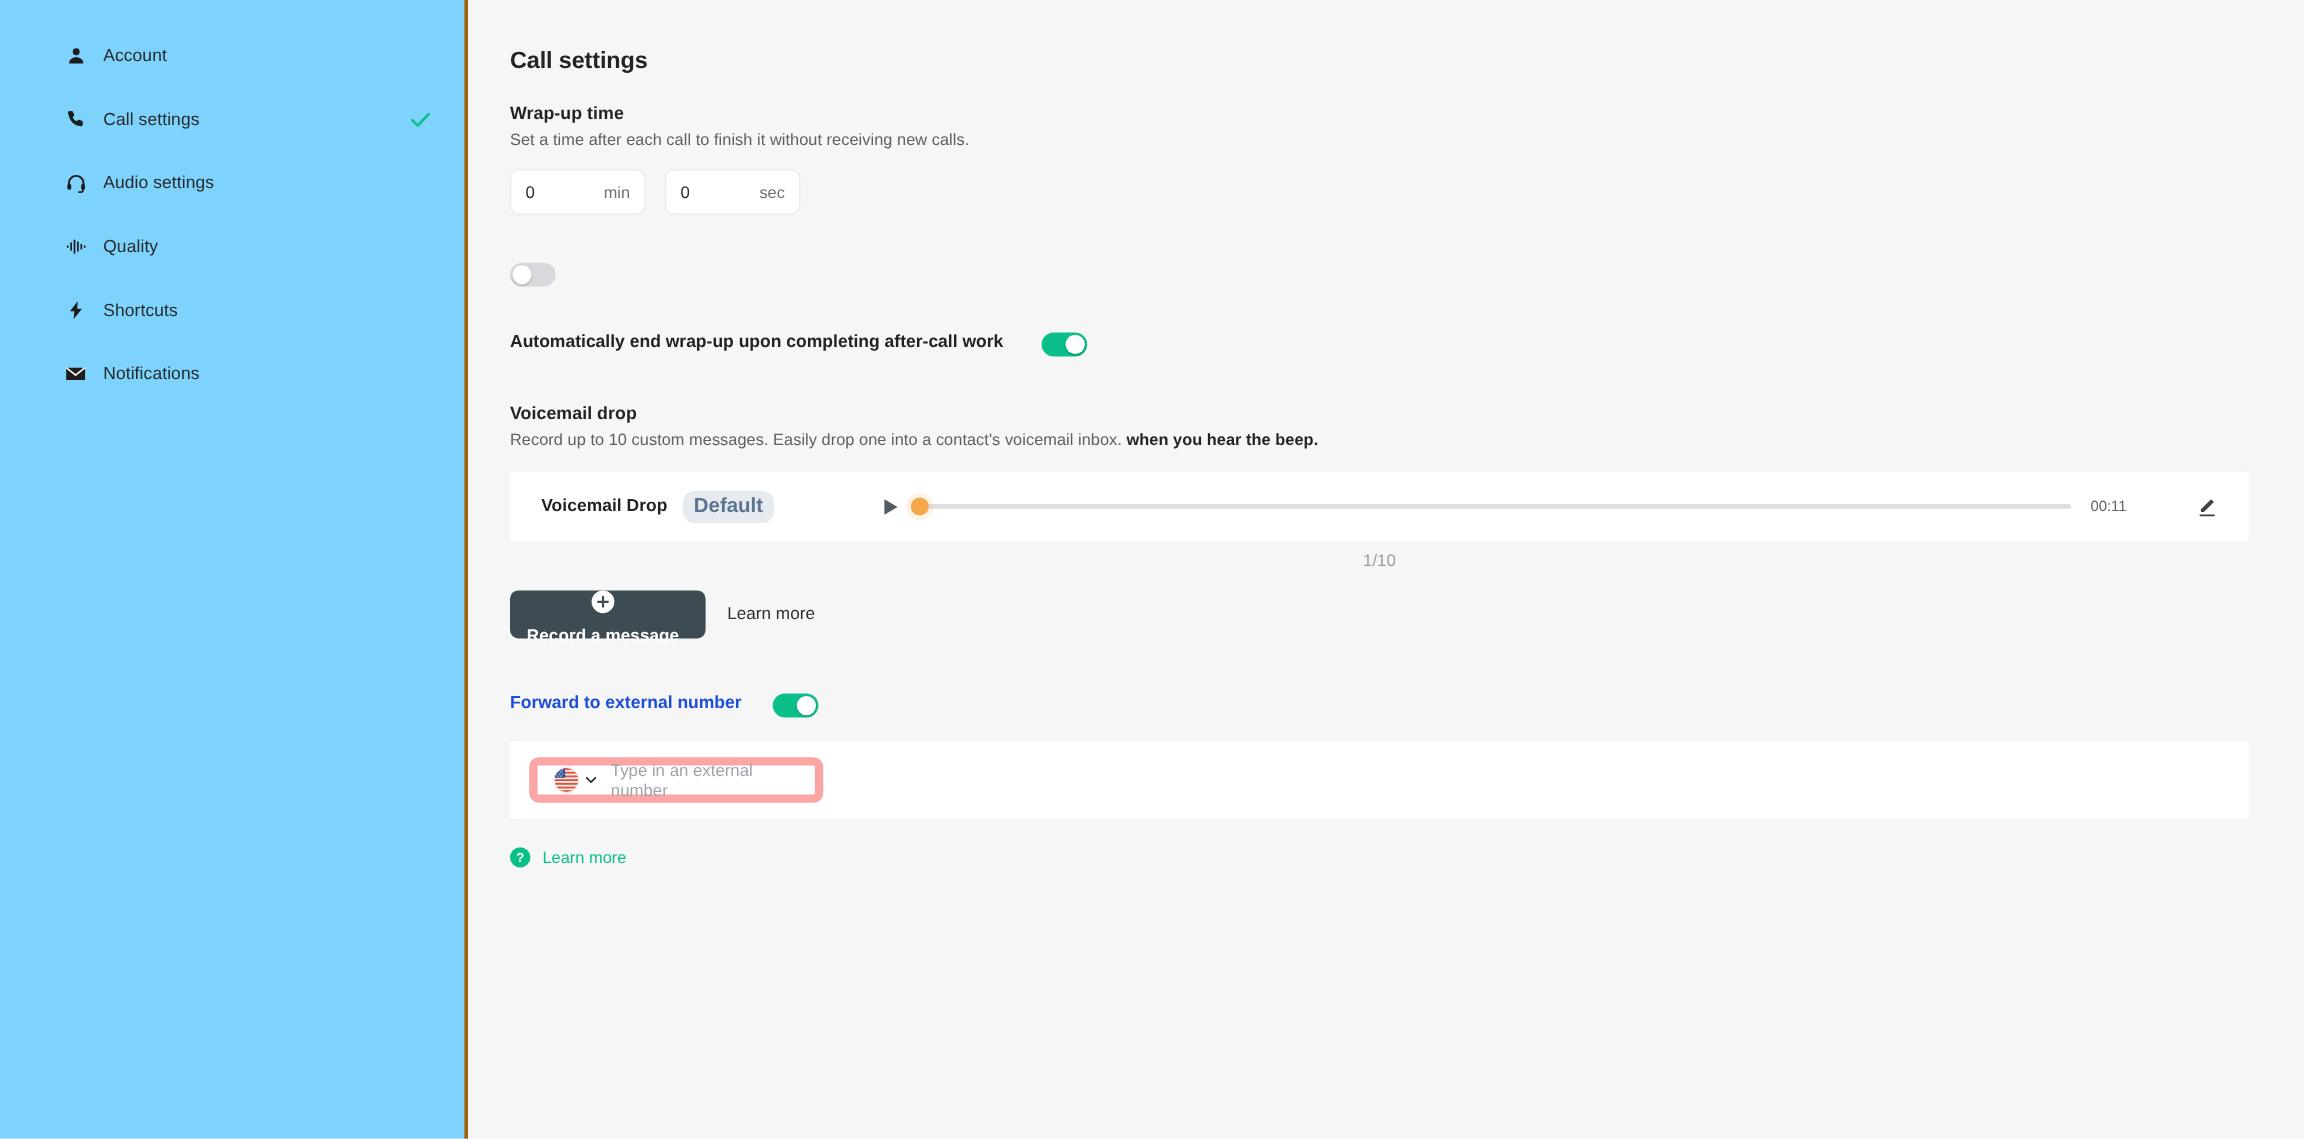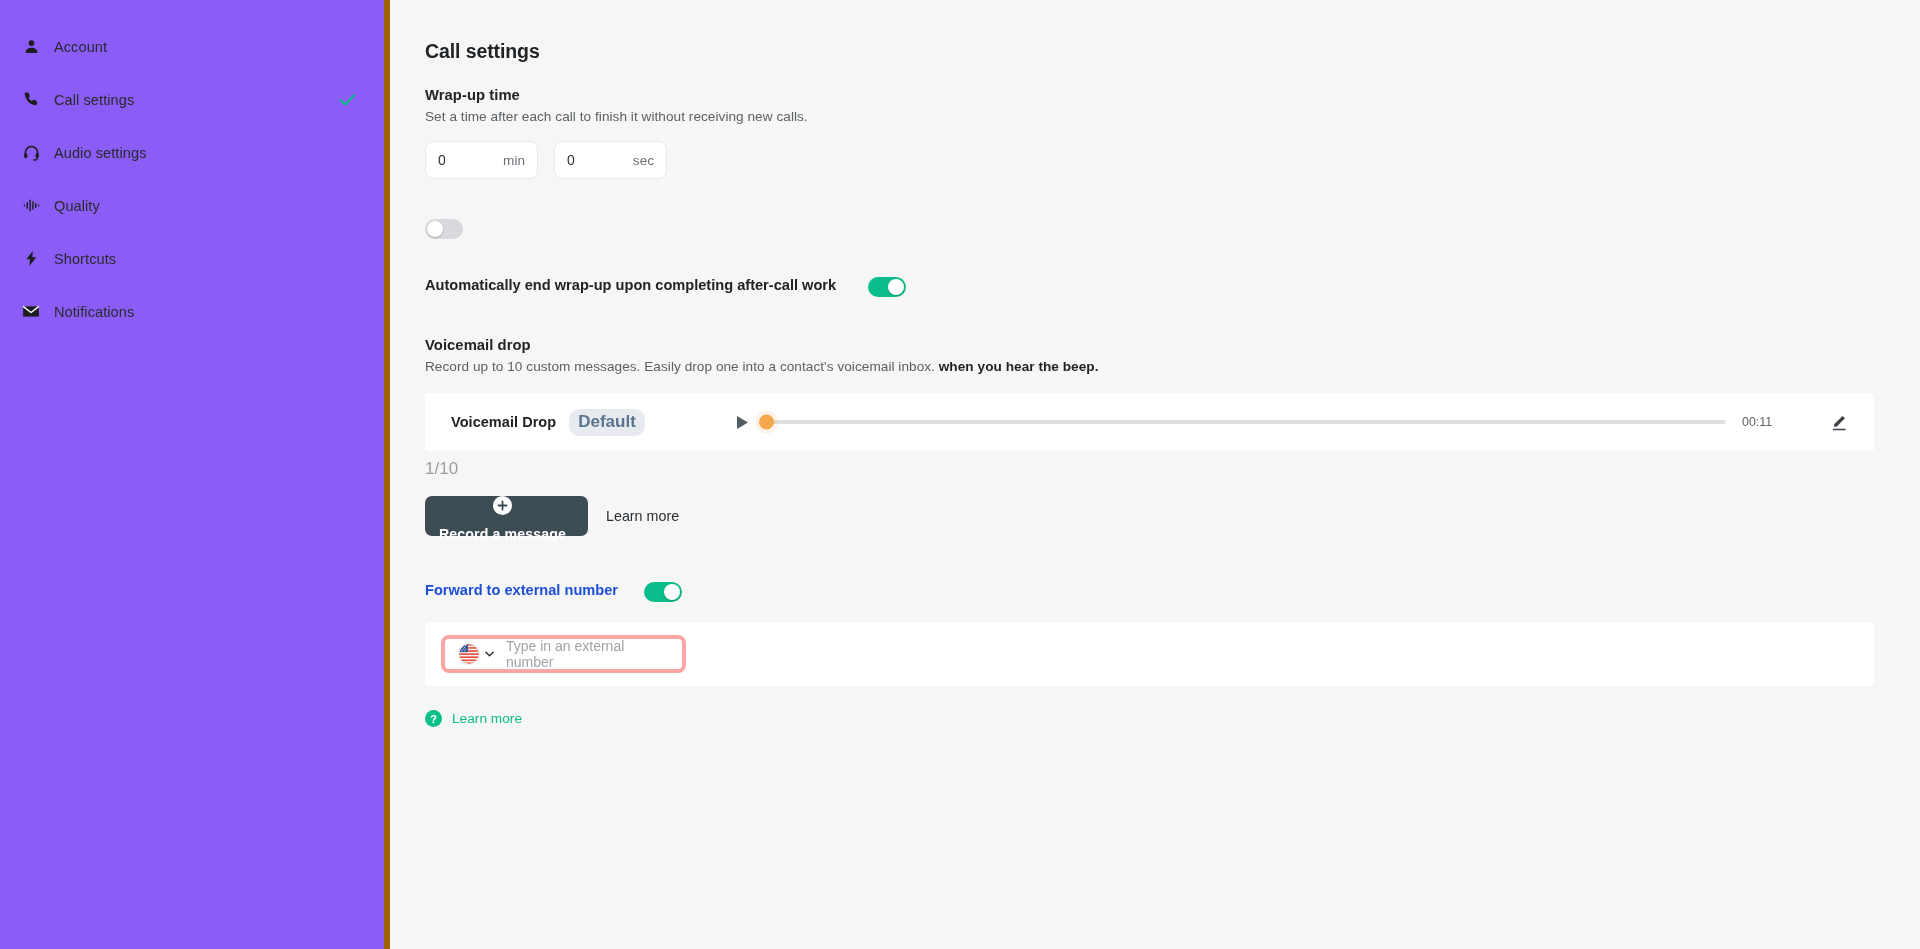--- a/index.html
+++ b/index.html
@@ -44,23 +44,24 @@
   }
   .close-btn svg { display:block; }
 
   
   .body { flex: 1; display: flex; min-height: 0; }
 
   
   .sidebar {
     width: 390px;
     min-width: 390px;
-    background: #8b5cf6;
+    background: #7dd3fc;
     padding-top: 20px;
-    border-right: 6px solid #a16207;
+    border-right: 3px solid #a16207;
+    padding-left: 32px;
   }
   .nav-item {
     height: 53px;
     display: flex;
     align-items: center;
     padding: 0 28px 0 18px;
     cursor: pointer;
     position: relative;
   }
   .nav-item .nav-icon {
@@ -251,22 +252,22 @@
     min-width: 36px;
   }
   .vm-edit {
     margin-left: 48px;
     width: 26px; height: 26px;
     display: flex; align-items: center; justify-content: center;
     cursor: pointer;
     color: #3b4146;
   }
   .vm-count {
-    text-align: left;
-    font-size: 17px;
+    text-align: center;
+    font-size: 14px;
     color: #9a9ea2;
     margin-top: 8px;
   }
 
   
   .rec-row { display: flex; align-items: center; margin-top: 17px; gap: 18px; }
   .rec-btn {
     height: 40px;
     background: #3d4b53;
     color: #ffffff;
@@ -308,21 +309,21 @@
     background: #ffffff;
     border-radius: 3px;
     height: 64px;
     display: flex;
     align-items: center;
     padding-left: 16px;
   }
   .phone-input {
     width: 245px;
     height: 38px;
-    border: 4px solid #fca5a5;
+    border: 7px solid #fca5a5;
     border-radius: 8px;
     background: #ffffff;
     display: flex;
     align-items: center;
     padding: 0 12px 0 14px;
     cursor: text;
   }
   .flag {
     width: 20px; height: 20px;
     border-radius: 50%;

